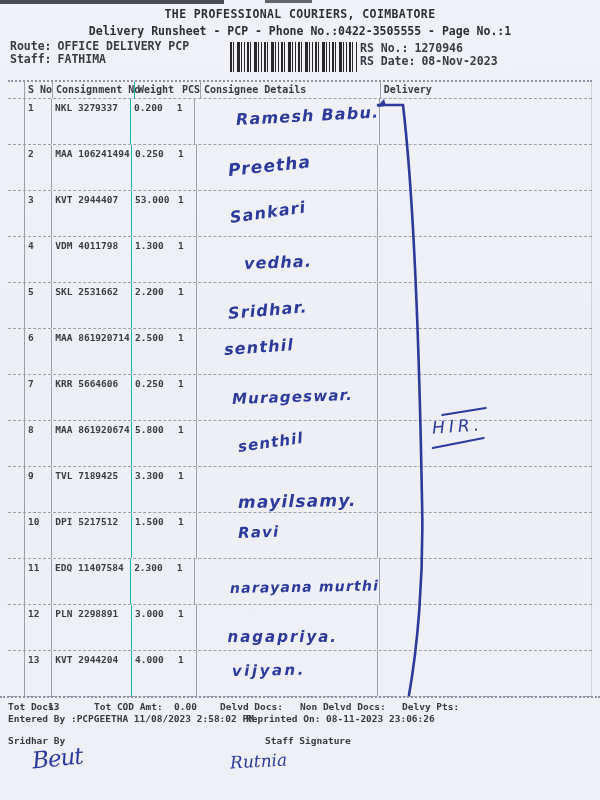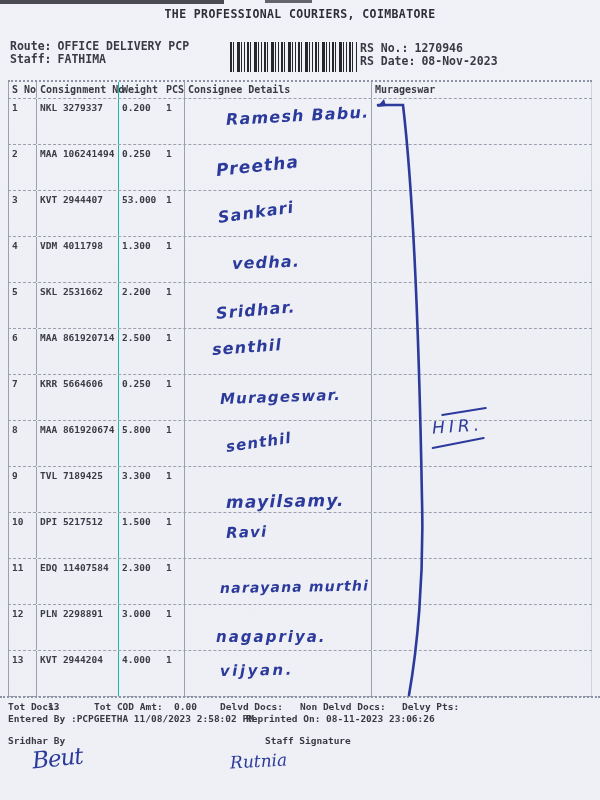--- a/index.html
+++ b/index.html
@@ -39,21 +39,21 @@
 
   
   .doc-table { position:absolute; left:8px; top:80px; width:584px;
     border-top:2px dotted #8d93a2; }
   .thead, .trow { display:flex; align-items:flex-start; }
   .thead { height:17px; border-bottom:1px dashed #989eac; }
   .thead .cell { font-size:10px; font-weight:bold; color:#3a3a44; padding-top:2px; }
   .trow { height:46px; border-bottom:1px dashed #9aa0ae; position:relative; }
   .cell { height:100%; padding:3px 0 0 3px; font-size:9.5px; font-weight:bold;
     color:#3c3c46; white-space:nowrap; overflow:visible; }
-  .c-sno  { width:28px; border-left:1px solid #99a0b0; }
+  .c-sno  { width:28px; border-left:1px solid #99a0b0;margin-left:16px; }
   .c-con  { width:82px; border-left:1px solid #99a0b0; }
   .c-wt   { width:40px; border-left:1px solid #14b8a6; }
   .c-pcs  { width:26px; padding-left:8px; }
   .c-cons { width:187px; border-left:1px solid #99a0b0; }
   .c-sig  { width:221px; border-left:1px solid #99a0b0; border-right:1px solid rgba(150,158,178,.35); }
 
   
   .hand { display:inline-block; font-family:"DejaVu Sans", sans-serif; font-style:italic;
     color:#2c3a9b; letter-spacing:1.2px; transform-origin:left center; white-space:nowrap; }
   .trow:nth-child(1)  .hand { margin:8px 0 0 38px;  font-size:16px; transform:rotate(-3deg); }
@@ -91,20 +91,21 @@
 </style>
 </head>
 <body>
 
 <div class="page">
 
   <div class="scan-edge edge1"></div>
   <div class="scan-edge edge2"></div>
 
   <div class="doc-title">THE PROFESSIONAL COURIERS, COIMBATORE</div>
+  <div class="doc-subtitle">Delivery Runsheet - PCP - Phone No.:0422-3505555 - Page No.:1</div>
 
   <div class="info-line route-line">
     <span class="lbl">Route:</span><span>OFFICE DELIVERY PCP</span>
   </div>
   <div class="info-line staff-line">
     <span class="lbl">Staff:</span><span>FATHIMA</span>
   </div>
   <div class="barcode"></div>
   <div class="info-line rsno-line">
     <span class="lbl">RS No.:</span><span>1270946</span>
@@ -113,21 +114,21 @@
     <span class="lbl">RS Date:</span><span>08-Nov-2023</span>
   </div>
 
   <div class="doc-table">
     <div class="thead">
       <div class="cell c-sno">S No</div>
       <div class="cell c-con">Consignment No</div>
       <div class="cell c-wt">Weight</div>
       <div class="cell c-pcs">PCS</div>
       <div class="cell c-cons">Consignee Details</div>
-      <div class="cell c-sig">Murageswar</div>
+      <div class="cell c-sig">Delivery</div>
     </div>
     <div id="tbody">
     <div class="trow">
       <div class="cell c-sno">1</div>
       <div class="cell c-con">NKL 3279337</div>
       <div class="cell c-wt">0.200</div>
       <div class="cell c-pcs">1</div>
       <div class="cell c-cons">
         <span class="hand">Ramesh Babu.</span>
       </div>

